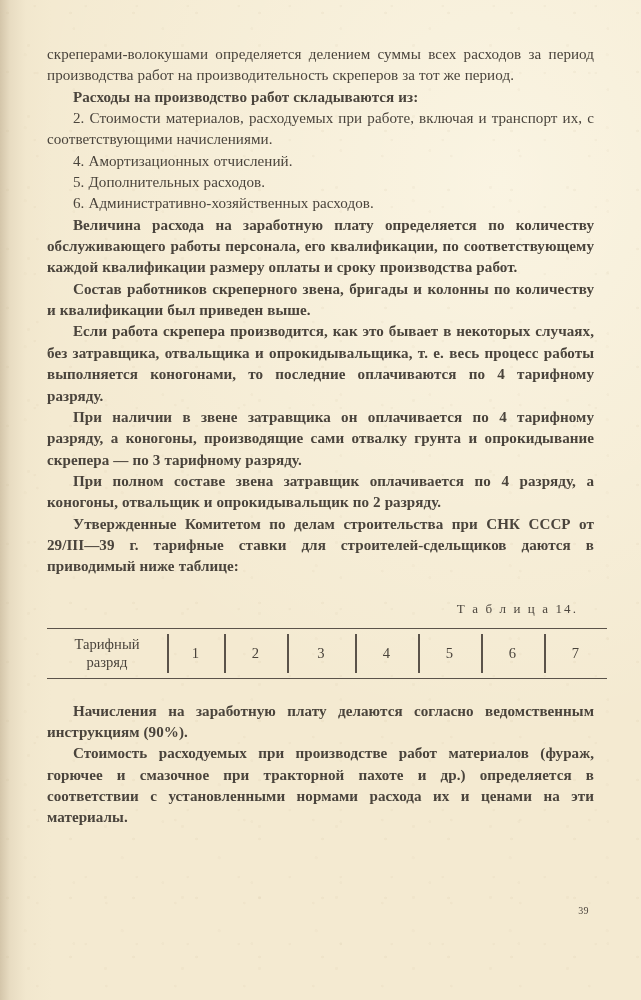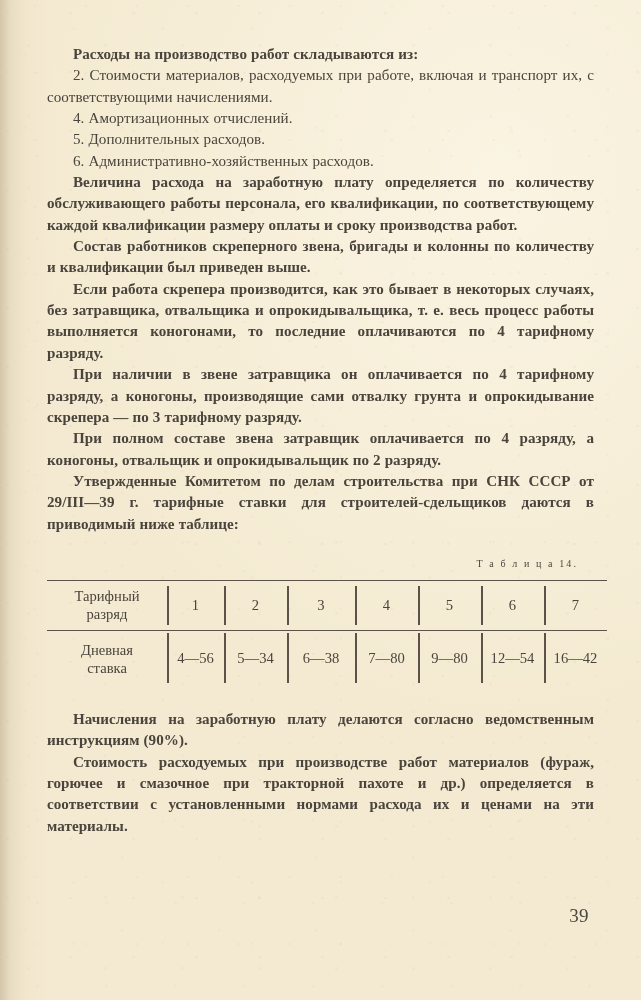--- a/index.html
+++ b/index.html
@@ -71,21 +71,21 @@
 
   
   p.item { text-indent: 26px; }
 
   
   #table-block {
     margin-top: 23px;
   }
 
   #table-caption {
-    font-size: 10px;
+    font-size: 13px;
     letter-spacing: 2.1px;
     text-align: right;
     padding-right: 16px;
     margin-bottom: 11px;
     color: #4d473f;
   }
 
   table.tariff {
     width: 100%;
     border-collapse: collapse;
@@ -137,32 +137,33 @@
 
   
   #tail {
     margin-top: 22px;
   }
 
   #folio {
     position: absolute;
     right: 52px;
     top: 905px;
-    font-size: 19px;
+    font-size: 10px;
     color: #4e473f;
     letter-spacing: 0.4px;
   }
 </style>
 </head>
 <body>
 
 <div id="page">
 
   <div id="content">
 
+    <p class="body flush">скреперами-волокушами определяется делением суммы всех расходов за период производства работ на производительность скреперов за тот же период.</p>
 
     <p class="body indent">Расходы на производство работ складываются из:</p>
 
     <p class="body item">2. Стоимости материалов, расходуемых при работе, включая и транспорт их, с соответствующими начислениями.</p>
     <p class="body item">4. Амортизационных отчислений.</p>
     <p class="body item">5. Дополнительных расходов.</p>
     <p class="body item">6. Административно-хозяйственных расходов.</p>
 
     <p class="body indent">Величина расхода на заработную плату определяется по количеству обслуживающего работы персонала, его квалификации, по соответствующему каждой квалификации размеру оплаты и сроку производства работ.</p>
 
@@ -201,33 +202,20 @@
           </td>
           <td class="cell sep">1</td>
           <td class="cell sep">2</td>
           <td class="cell sep">3</td>
           <td class="cell sep">4</td>
           <td class="cell sep">5</td>
           <td class="cell sep">6</td>
           <td class="cell sep">7</td>
         </tr>
 
-        <tr class="data-row">
-          <td class="rowlabel">
-            <span>Дневная</span><br>
-            <span>ставка</span>
-          </td>
-          <td class="cell sep">4—56</td>
-          <td class="cell sep">5—34</td>
-          <td class="cell sep">6—38</td>
-          <td class="cell sep">7—80</td>
-          <td class="cell sep">9—80</td>
-          <td class="cell sep">12—54</td>
-          <td class="cell sep">16—42</td>
-        </tr>
       </tbody>
         </table>
     </div>
 
     <div id="tail">
       <p class="body indent">Начисления на заработную плату делаются согласно ведомственным инструкциям (90%).</p>
       <p class="body indent">Стоимость расходуемых при производстве работ материалов (фураж, горючее и смазочное при тракторной пахоте и др.) определяется в соответствии с установленными нормами расхода их и ценами на эти материалы.</p>
     </div>
 
   </div>

